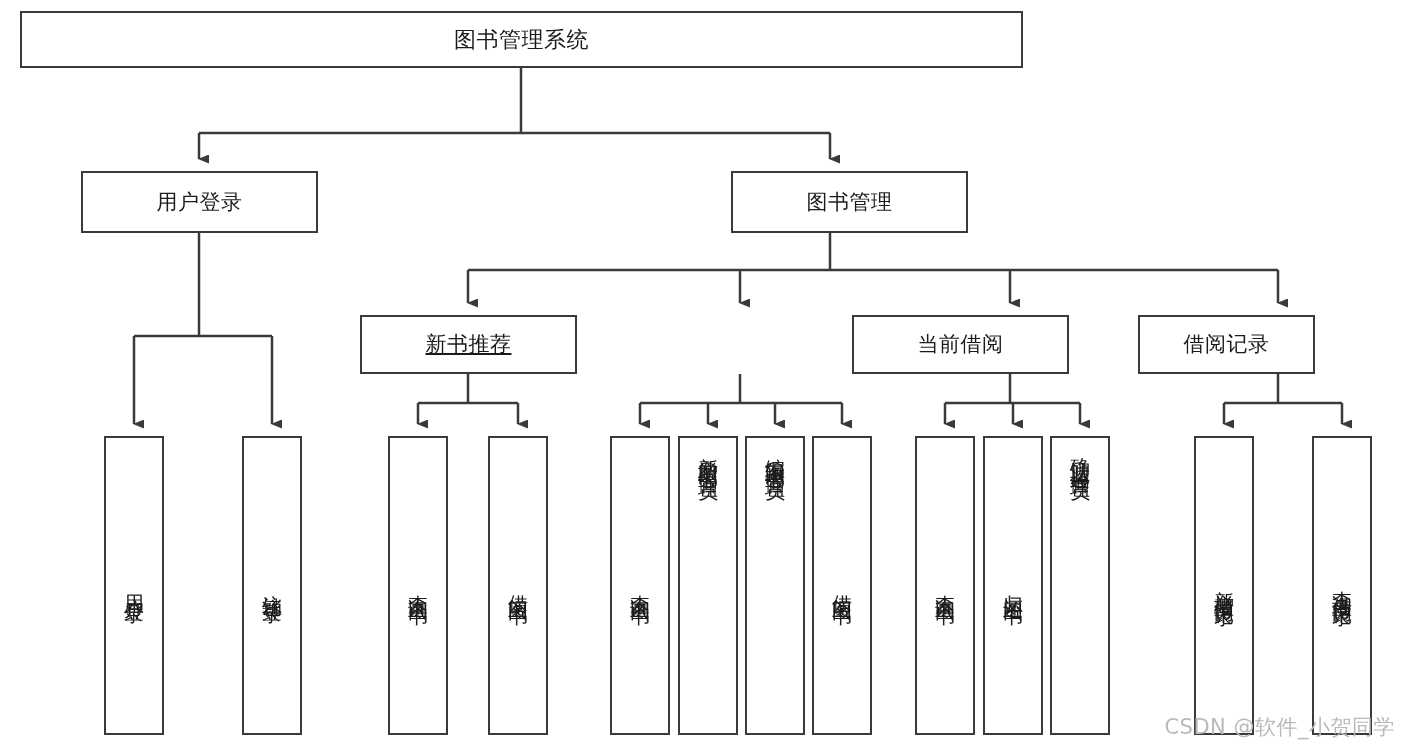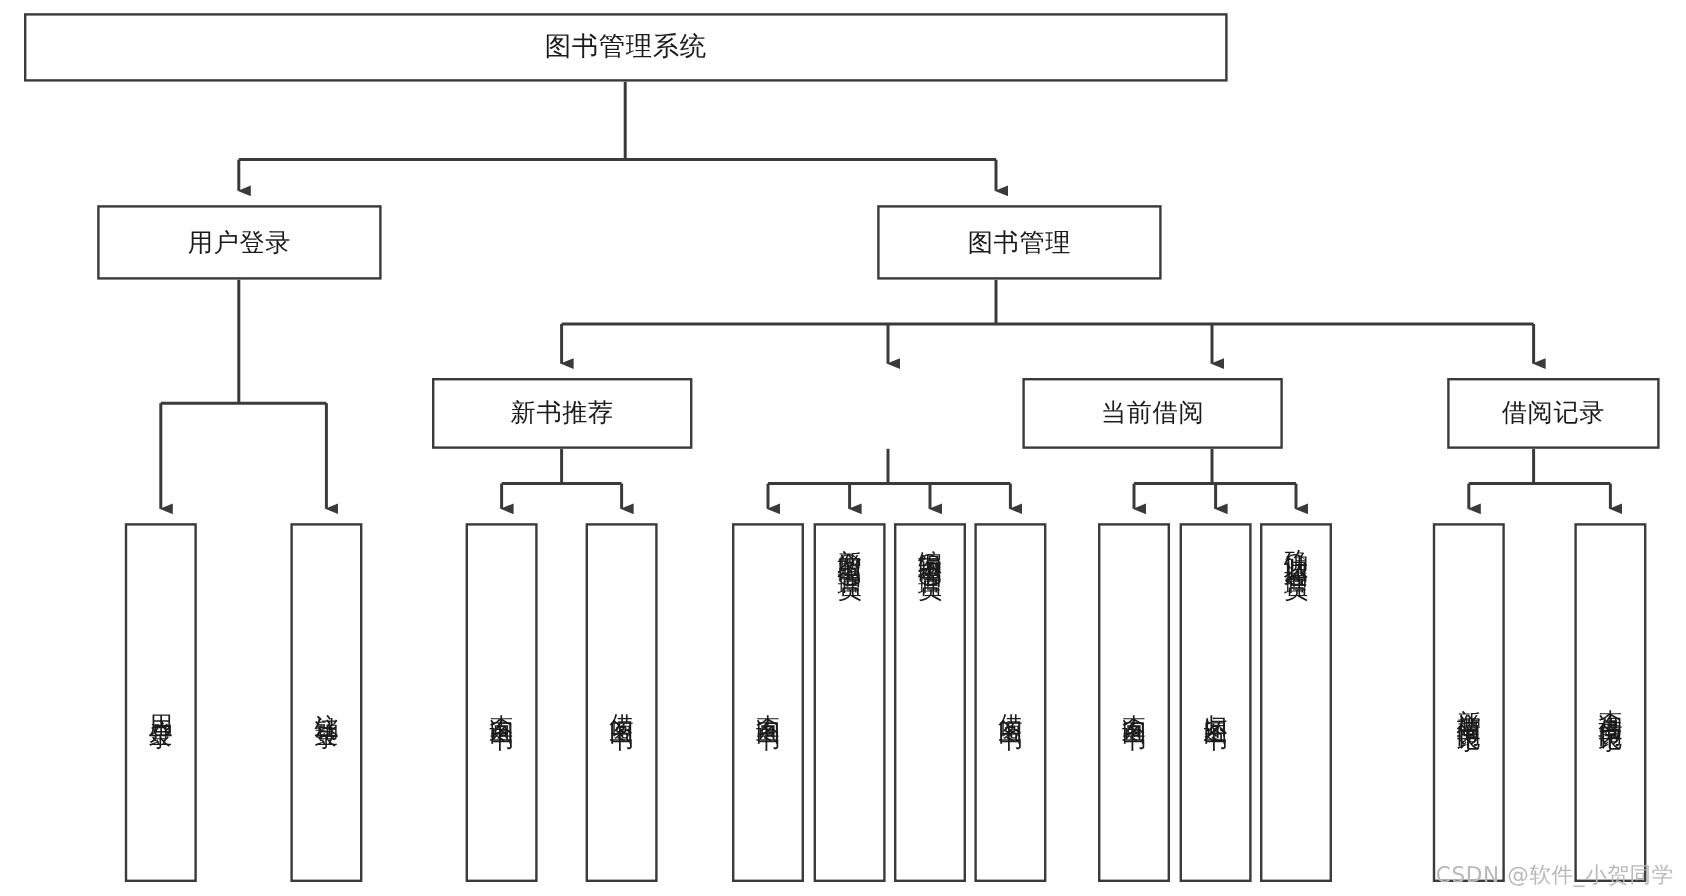--- a/index.html
+++ b/index.html
@@ -63,21 +63,21 @@
     -webkit-text-orientation: upright;
   }
   .node.leaf.centered {
     align-items: center;
     padding-top: 0;
   }
   .watermark {
     position: absolute;
     right: 10px;
     bottom: 6px;
-    font-size: 18px;
+    font-size: 21px;
     color: #b9b9b9;
     letter-spacing: 0.5px;
     z-index: 5;
     white-space: nowrap;
   }
 </style>
 </head>
 <body>
 
 <div id="diagram-canvas">
@@ -139,27 +139,27 @@
     <span class="node-label">图书管理系统</span>
   </div>
 
   <div class="node branch" style="left:81px; top:171px; width:237px; height:62px;">
     <span class="node-label">用户登录</span>
   </div>
   <div class="node branch" style="left:712px; top:171px; width:237px; height:62px;margin-left:19px;">
     <span class="node-label">图书管理</span>
   </div>
 
-  <div class="node branch" style="left:360px; top:315px; width:217px; height:59px;">
+  <div class="node branch" style="left:360px; top:315px; width:217px; height:59px;text-decoration:underline;">
     <span class="node-label">新书推荐</span>
   </div>
   <div class="node branch" style="left:852px; top:315px; width:217px; height:59px;">
     <span class="node-label">当前借阅</span>
   </div>
-  <div class="node branch" style="left:1206px; top:315px; width:177px; height:59px;">
+  <div class="node branch" style="left:1138px; top:315px; width:177px; height:59px;">
     <span class="node-label">借阅记录</span>
   </div>
 
   <div class="node leaf centered" style="left:104px; top:436px; width:60px; height:299px;">
     <span class="node-label">用户登录</span>
   </div>
   <div class="node leaf centered" style="left:242px; top:436px; width:60px; height:299px;">
     <span class="node-label">注销登录</span>
   </div>
 

